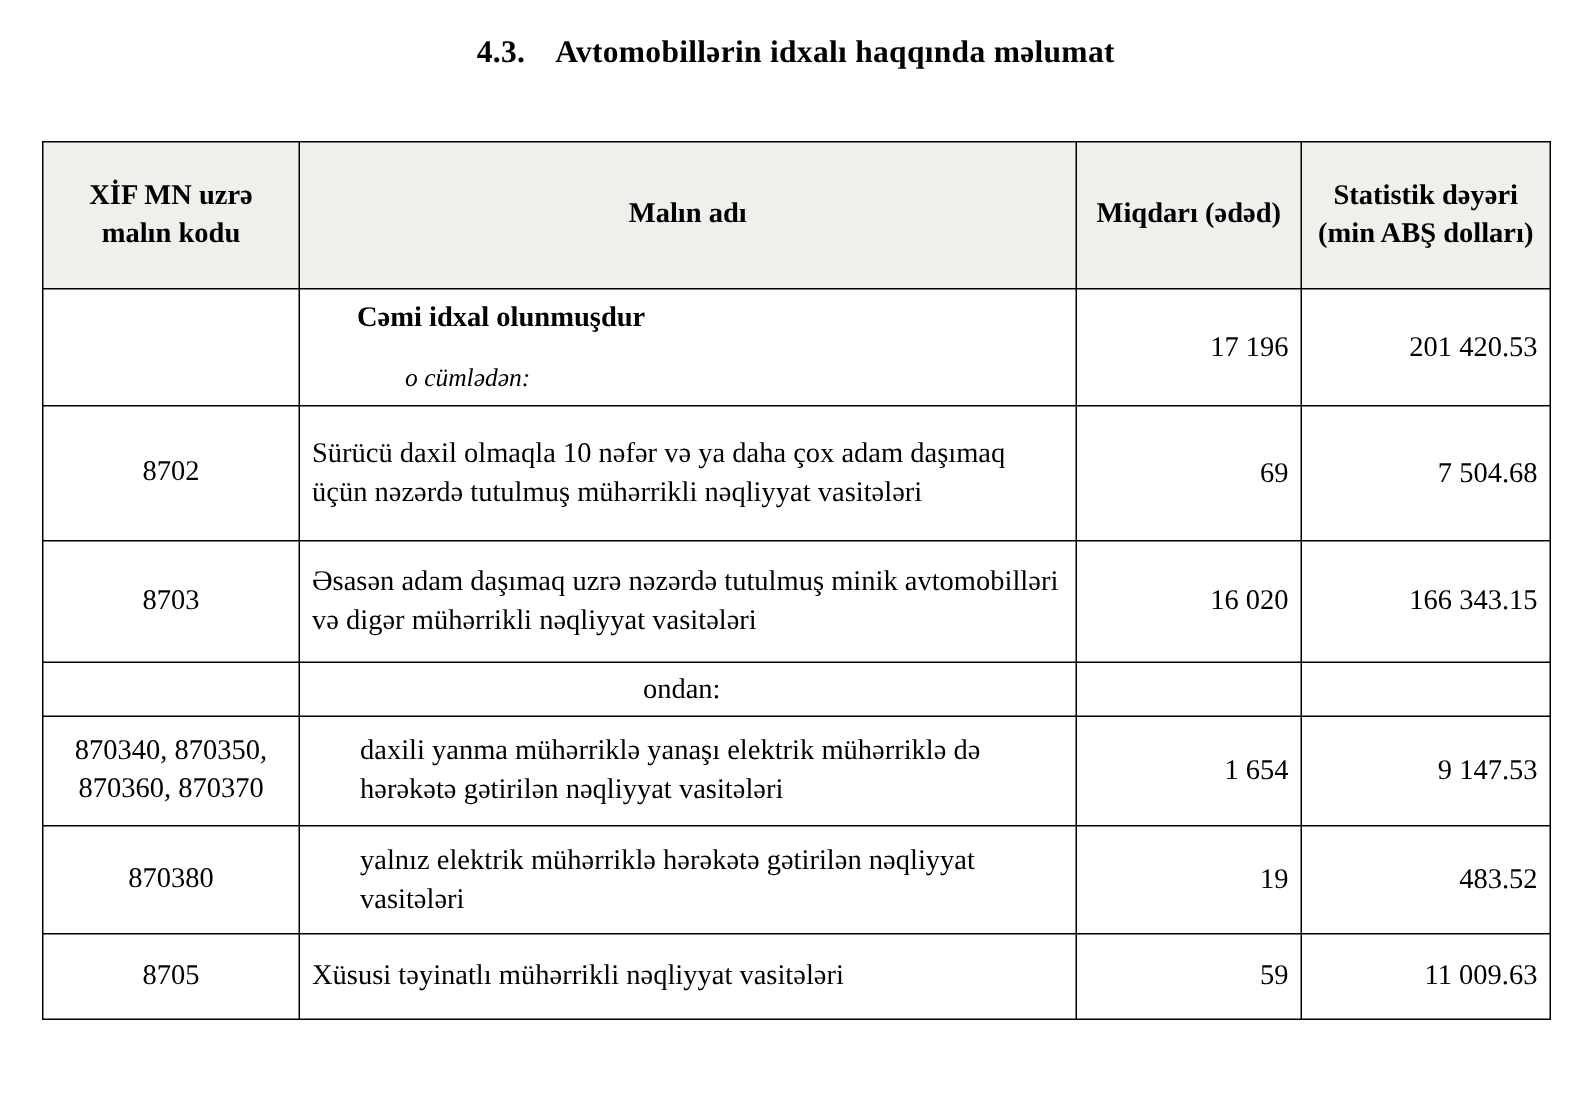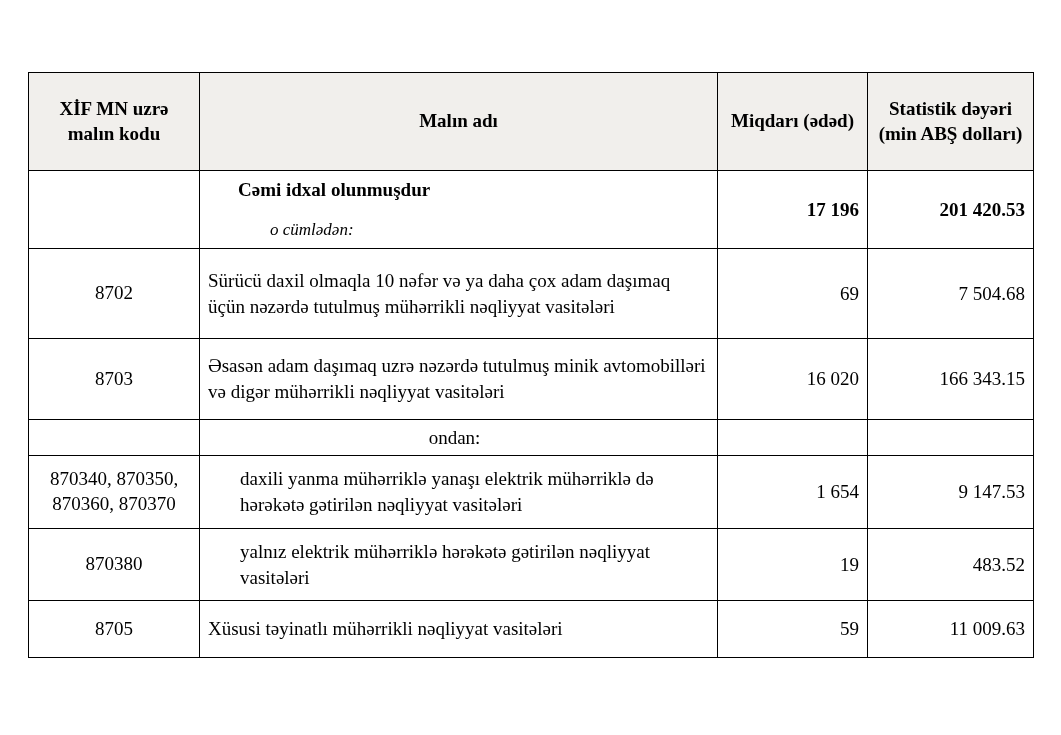--- a/index.html
+++ b/index.html
@@ -52,29 +52,32 @@
   tr.r-total{height:78px;}
   tr.r-8702{height:90px;}
   tr.r-8703{height:81px;}
   tr.r-ondan{height:36px;}
   tr.r-87034x{height:73px;}
   tr.r-870380{height:72px;}
   tr.r-8704{height:48px;}
   tr.r-8705{height:57px;}
   .total-name{font-weight:bold;padding-left:30px;}
   .total-sub{font-style:italic;font-size:17px;padding-left:62px;margin-top:16px;}
-  tr.r-total td.qty, tr.r-total td.val{font-weight:bold;margin-top:36px;}
+  tr.r-total td.qty, tr.r-total td.val{font-weight:normal;margin-top:36px;}
   td.name.center{text-align:center;padding-left:0;}
   td.name.indent{padding-left:40px;}
 </style>
 </head>
 <body>
 
 <div class="page">
 
+  <div class="title">
+    <span class="num">4.3.</span><span>Avtomobillərin idxalı haqqında məlumat</span>
+  </div>
 
   <table class="imports">
     <colgroup>
       <col class="c1">
         <col class="c2">
         <col class="c3">
         <col class="c4">
     </colgroup>
     <thead>
       <tr class="hdr">

